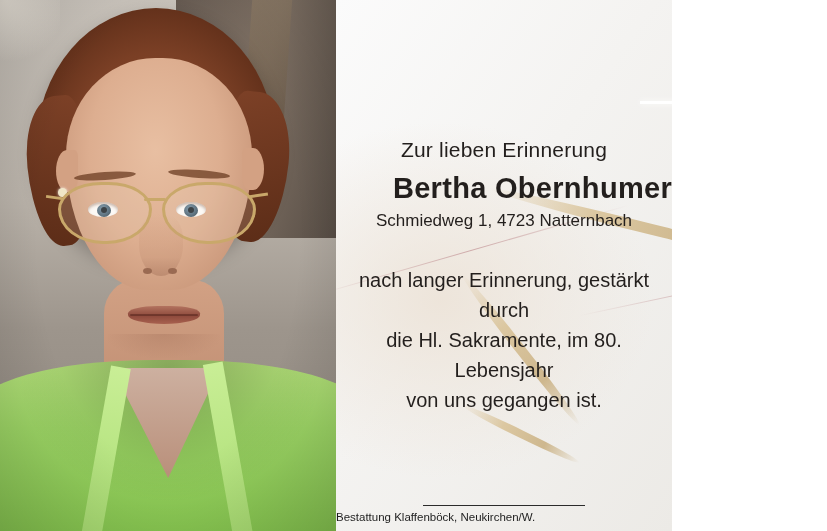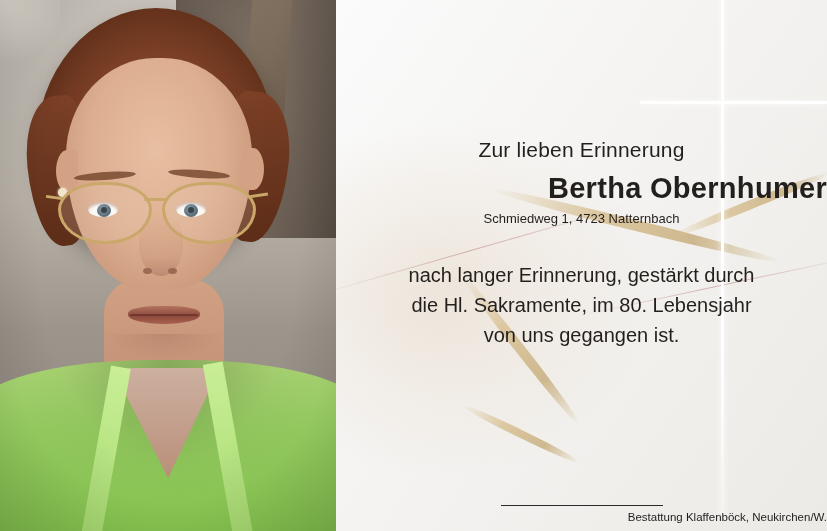--- a/index.html
+++ b/index.html
@@ -8,21 +8,21 @@
     background: #ffffff;
   }
   body {
     width: 827px;
     height: 531px;
     font-family: "Liberation Sans", sans-serif;
     overflow: hidden;
   }
   .card {
     position: relative;
-    width: 827px;
+    width: 672px;
     height: 531px;
     display: flex;
     background: #ffffff;
   }
 
   
   .photo-pane {
     position: relative;
     width: 336px;
     height: 531px;
@@ -275,33 +275,33 @@
     margin: 0 0 26px 0;
   }
   .name {
     font-size: 29px;
     font-weight: bold;
     letter-spacing: .3px;
     margin: 0 0 6px 0;
     text-align: right;
   }
   .address {
-    font-size: 13px;
+    font-size: 17px;
     margin: 0 0 34px 0;
   }
   .body-line {
     font-size: 20px;
     line-height: 30px;
     margin: 0;
   }
 
   .footer {
     position: absolute;
     left: 0; right: 0; bottom: 8px;
-    text-align: right;
+    text-align: left;
   }
   .footer-rule {
     width: 162px;
     height: 1px;
     background: #2b2b2b;
     margin: 0 auto 5px auto;
   }
   .footer-text {
     font-size: 11.5px;
     color: #1e1e1e;

